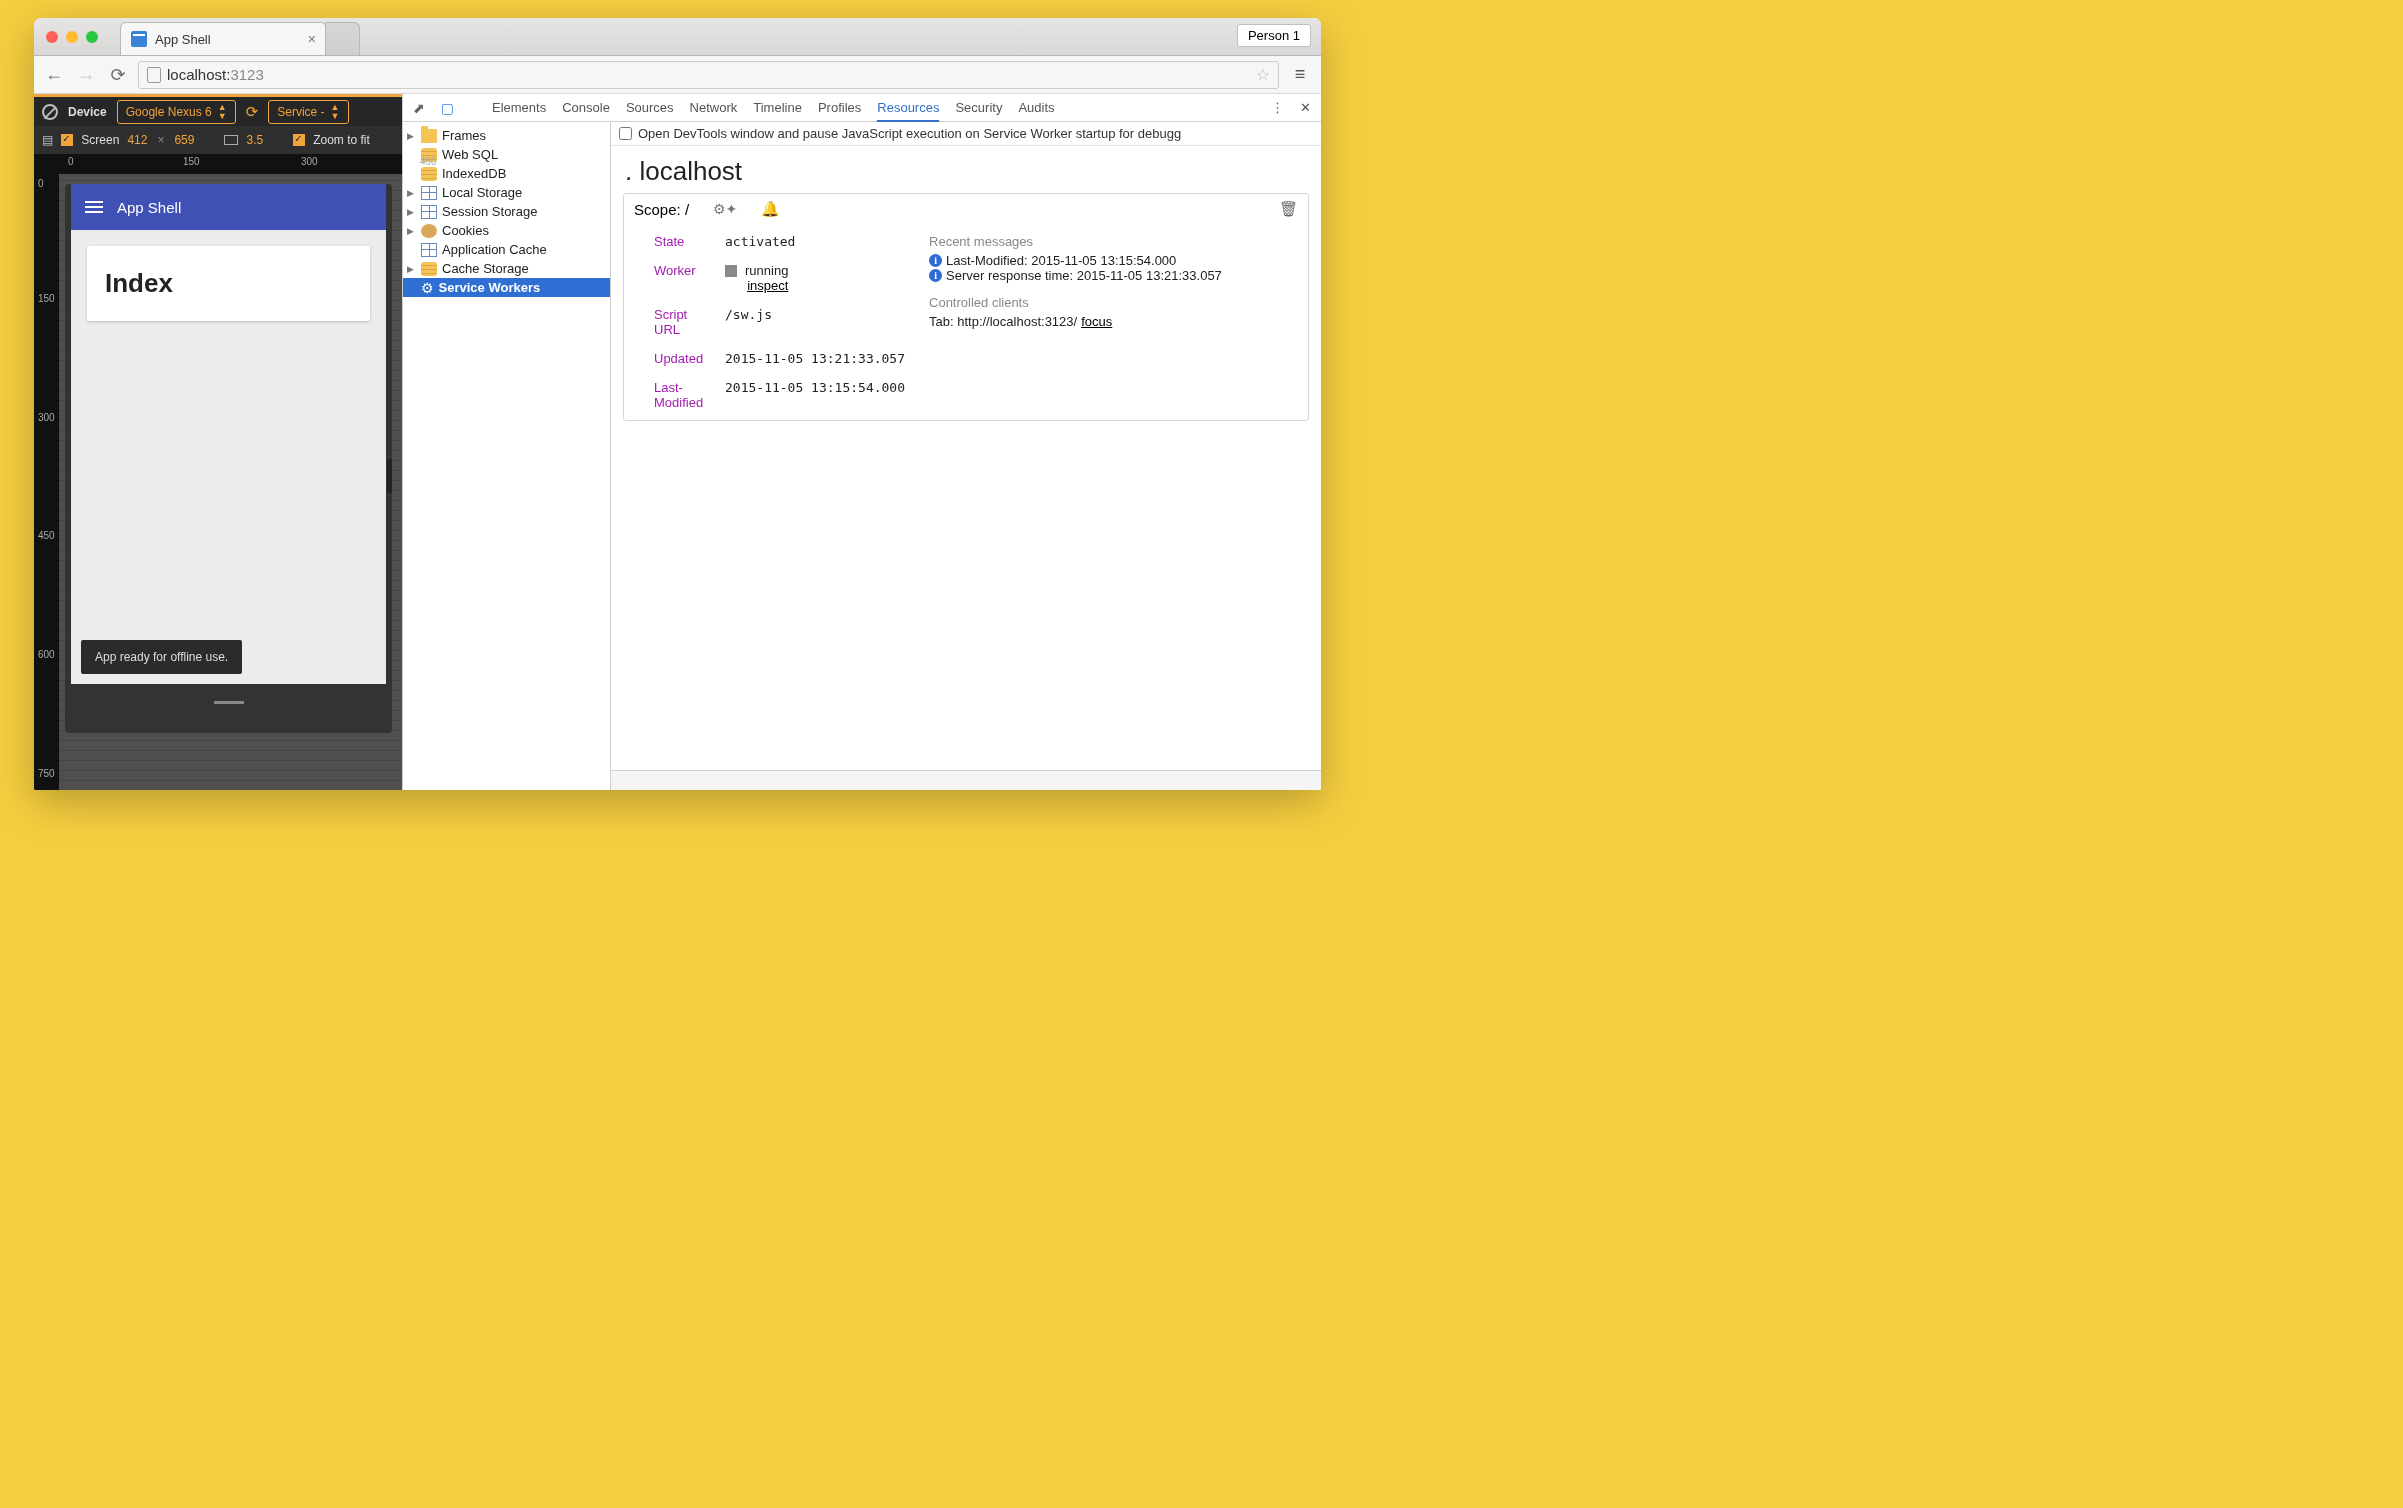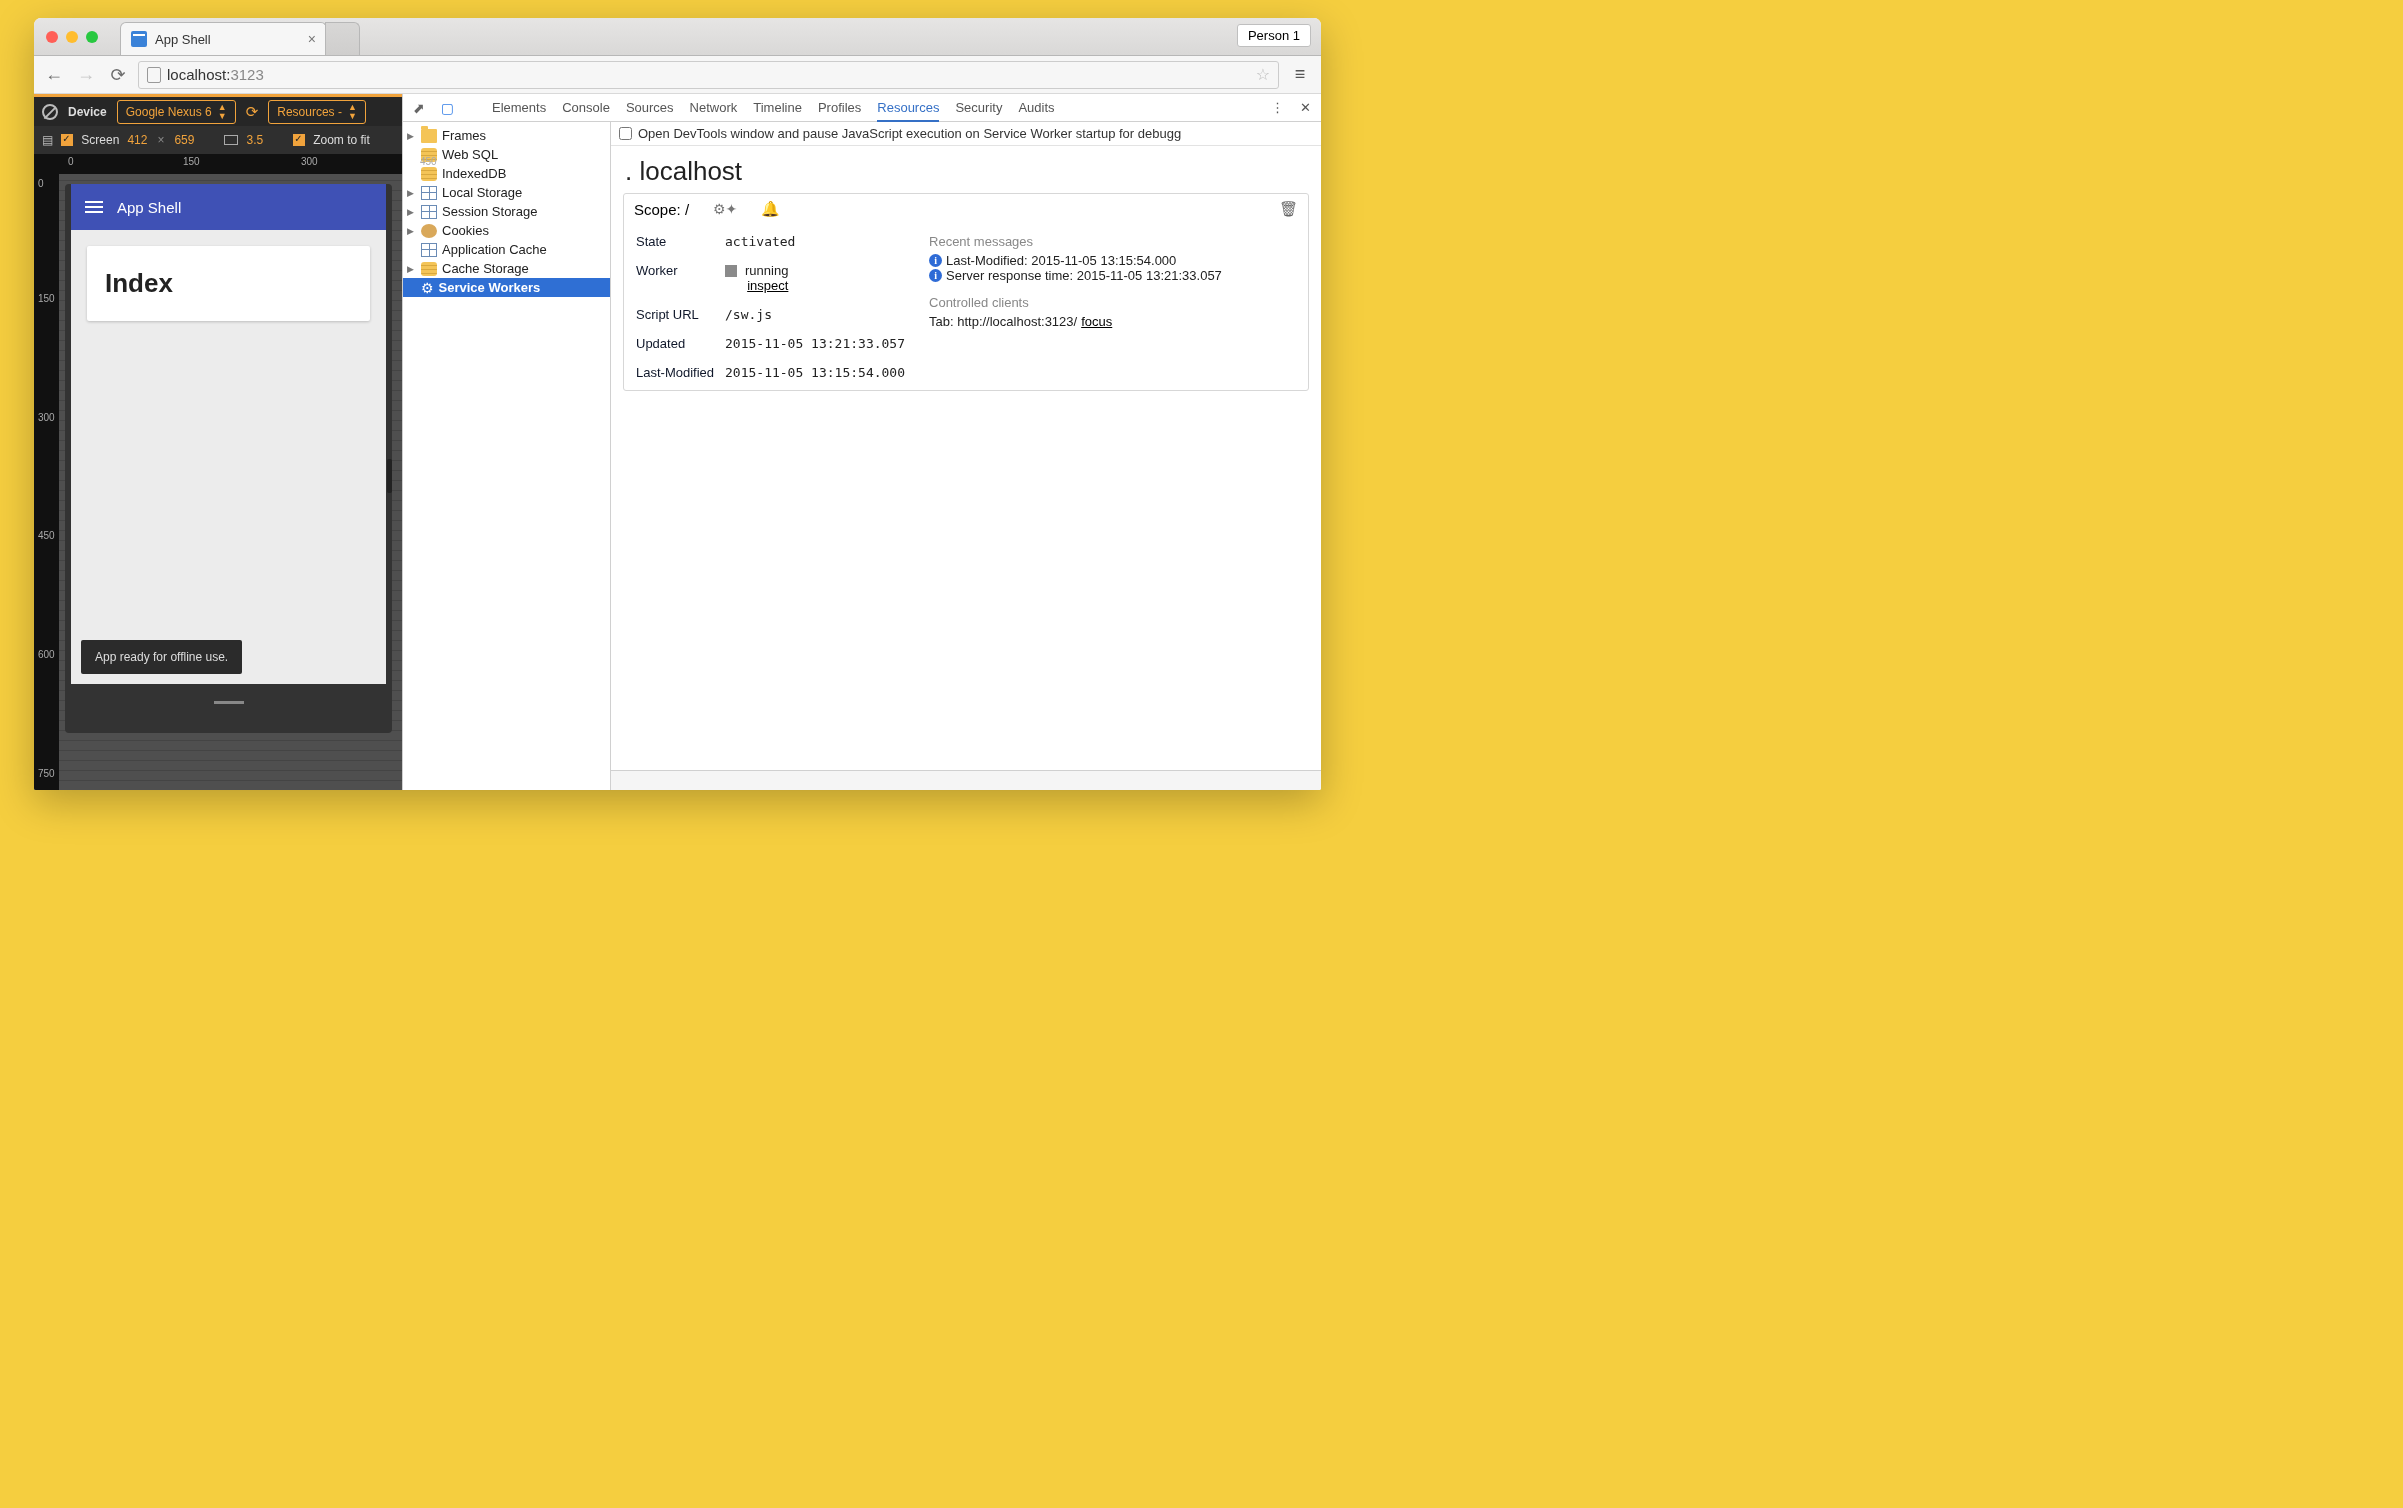--- a/index.html
+++ b/index.html
@@ -98,21 +98,21 @@
 .sw-head{display:flex;align-items:center;padding:6px 10px;gap:24px;font-size:15px;}
 .sw-head .gear{font-size:14px;color:#777;}
 .sw-head .bell{font-size:15px;color:#555;}
 .sw-head .trash{margin-left:auto;font-size:15px;color:#666;}
 .sw-tabs{display:flex;border-bottom:1px solid #d7d7d7;background:#f2f2f2;font-size:13px;}
 .sw-tabs .st{flex:1;padding:7px 10px;color:#888;text-align:left;}
 .sw-tabs .st.active{background:#fff;color:#333;font-weight:600;border-right:1px solid #d7d7d7;border-left:1px solid #d7d7d7;}
 .sw-tabs .st.active .cog{color:#c151c1;margin-right:4px;}
 .sw-body{display:flex;padding:10px 12px;font-size:13px;gap:24px;}
 .sw-col{display:grid;grid-template-columns:79px 1fr;row-gap:14px;column-gap:10px;align-content:start;}
-.sw-col .k{color:#0f172a;}
+.sw-col .k{color:#a21caf;margin-left:18px;}
 .sw-col .v{color:#222;font-family:"Menlo","Consolas",monospace;font-size:13px;}
 .wkr{display:flex;align-items:flex-start;gap:8px;text-align:right;}
 .wkr .sq{width:12px;height:12px;background:#8a8a8a;margin-top:2px;}
 .wkr .col{display:flex;flex-direction:column;}
 .alink{color:#000000;text-decoration:underline;}
 .sw-right{flex:1;}
 .sw-right h4{color:#888;font-weight:400;font-size:13px;margin-bottom:4px;}
 .msg{display:flex;align-items:center;gap:4px;font-family:"Menlo","Consolas",monospace;font-size:13px;color:#222;}
 .info-dot{width:13px;height:13px;border-radius:50%;background:#2e6bd6;color:#fff;font-size:10px;display:inline-flex;align-items:center;justify-content:center;font-family:serif;font-weight:bold;}
 .sw-right .block{margin-bottom:12px;}
@@ -158,21 +158,21 @@
         <span class="lbl">Device</span>
         <span class="pill">
           <span>Google Nexus 6</span>
           <span class="chev">
               <span>▲</span>
               <span>▼</span>
             </span>
         </span>
         <span class="refresh">⟳</span>
         <span class="pill">
-          <span>Resources ‑</span>
+          <span>Service ‑</span>
           <span class="chev">
               <span>▲</span>
               <span>▼</span>
             </span>
         </span>
       </div>
       <div class="emu-row2">
         <span class="cascade">▤</span>
         <span class="chk"></span>
         <span class="wlbl">Screen</span>

